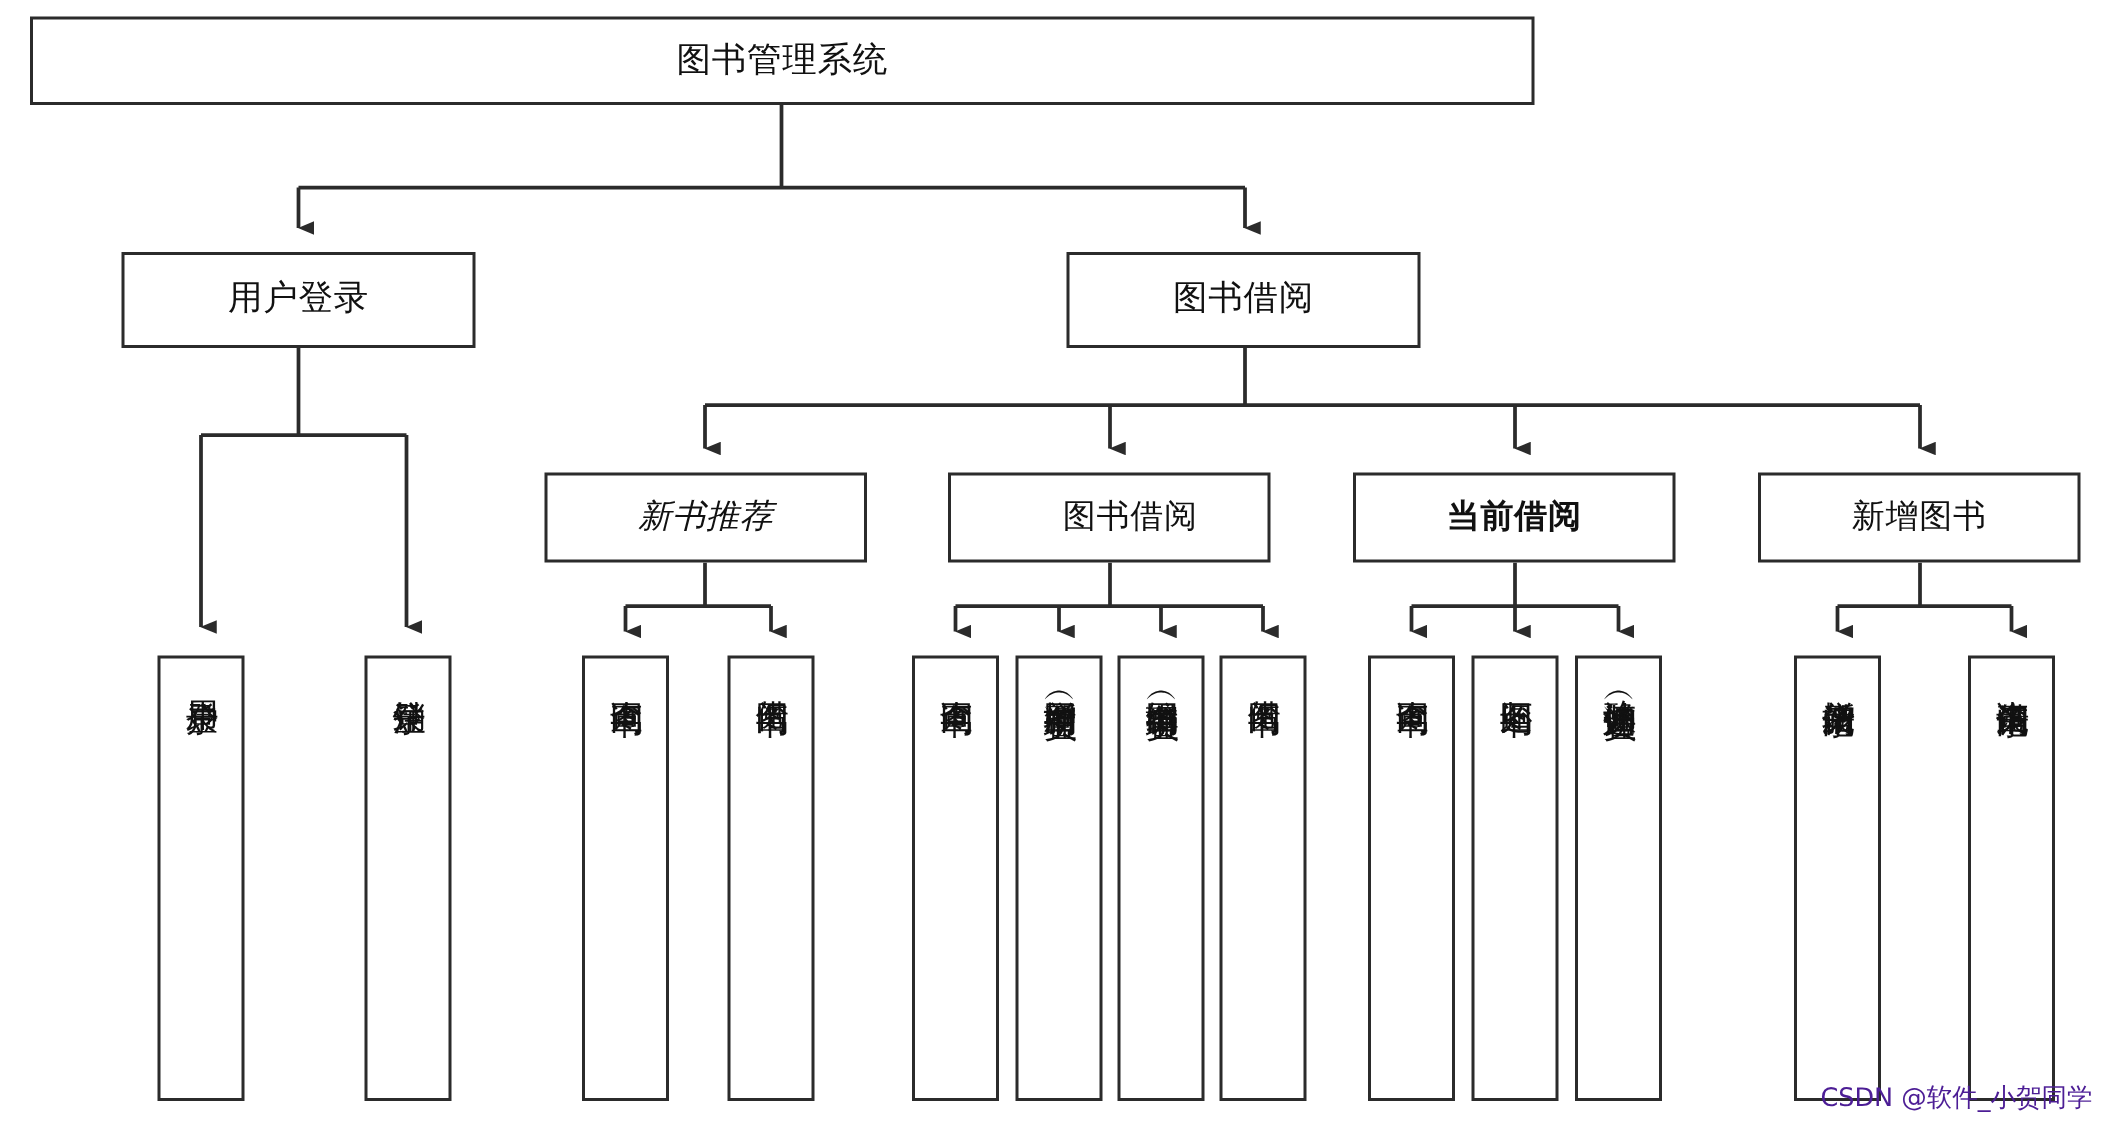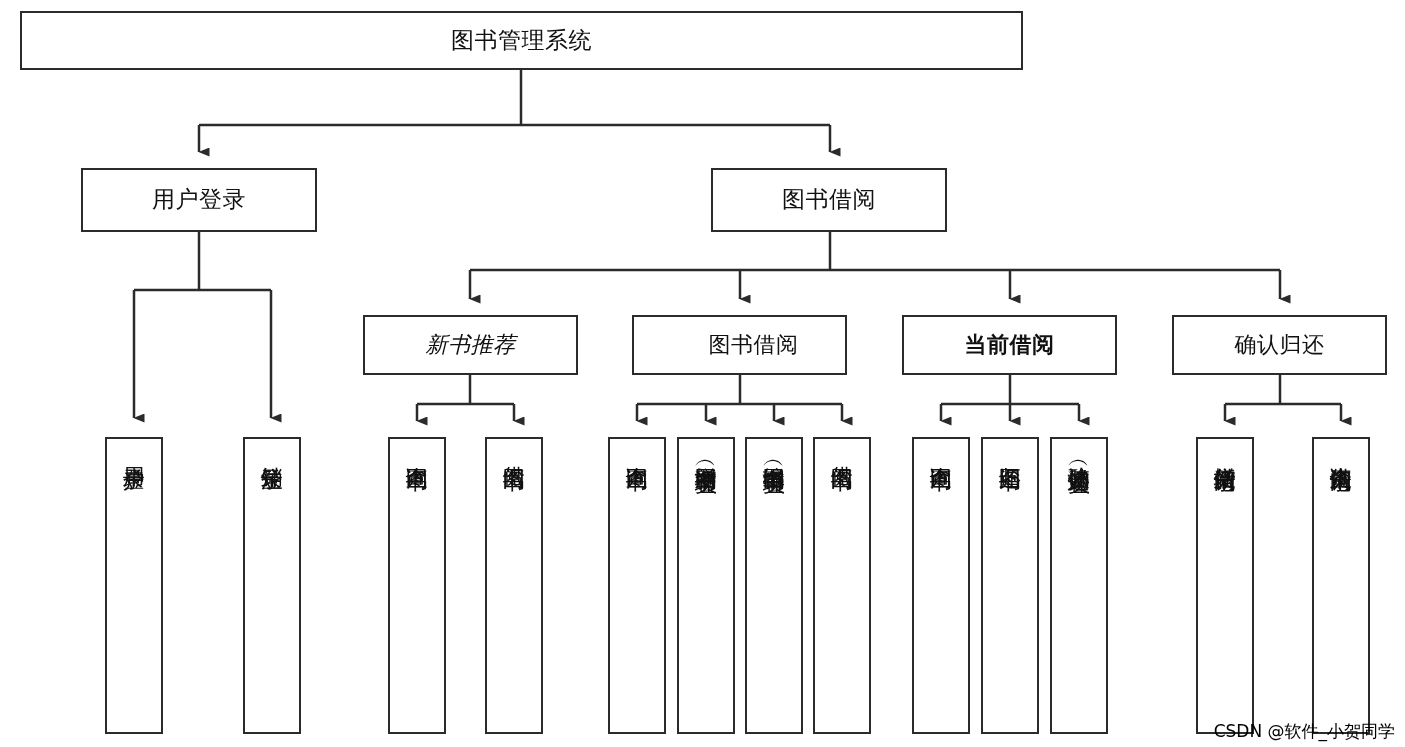--- a/index.html
+++ b/index.html
@@ -58,21 +58,21 @@
   }
   .node.root .label { font-size: 23px; }
   .node.level2 .label { font-size: 23px; }
   .node.level3 .label { font-size: 22px; }
 
   #watermark {
     position: absolute;
     right: 10px;
     bottom: 4px;
     font-size: 17px;
-    color: #000000;
+    color: #4c1d95;
     font-family: "DejaVu Sans", "Liberation Sans", sans-serif;
     white-space: nowrap;
     user-select: none;
   }
 </style>
 </head>
 <body>
 
 <div id="canvas">
 
@@ -146,21 +146,21 @@
 
   <div class="node level3" style="left:632px; top:315px; width:215px; height:60px;padding-left:28px;">
     <span class="label">图书借阅</span>
   </div>
 
   <div class="node level3" style="left:902px; top:315px; width:215px; height:60px;font-weight:bold;">
     <span class="label">当前借阅</span>
   </div>
 
   <div class="node level3" style="left:1172px; top:315px; width:215px; height:60px;">
-    <span class="label">确认归还</span>
+    <span class="label">新增图书</span>
   </div>
 
   <div class="node vertical" style="left:105px; top:437px; width:58px; height:297px;">
     <span class="label">用户登录</span>
   </div>
 
   <div class="node vertical" style="left:243px; top:437px; width:58px; height:297px;">
     <span class="label">注销登录</span>
   </div>
 

